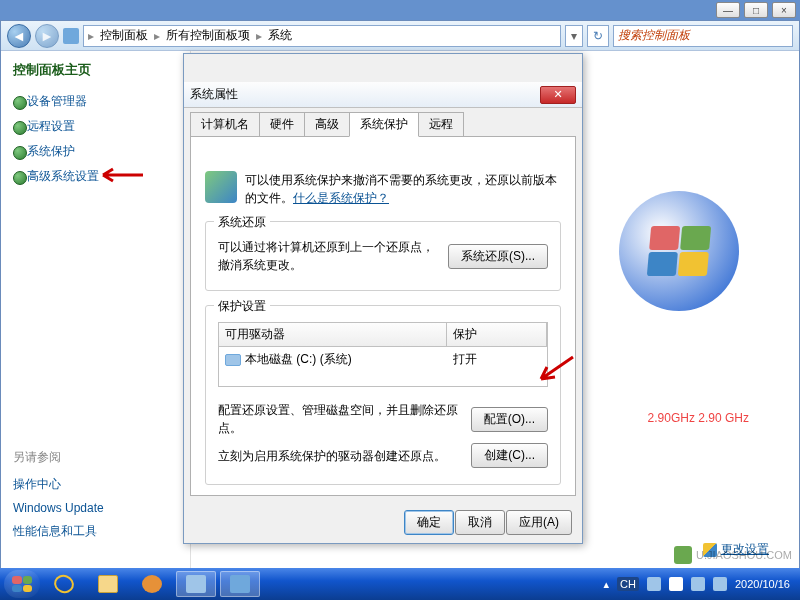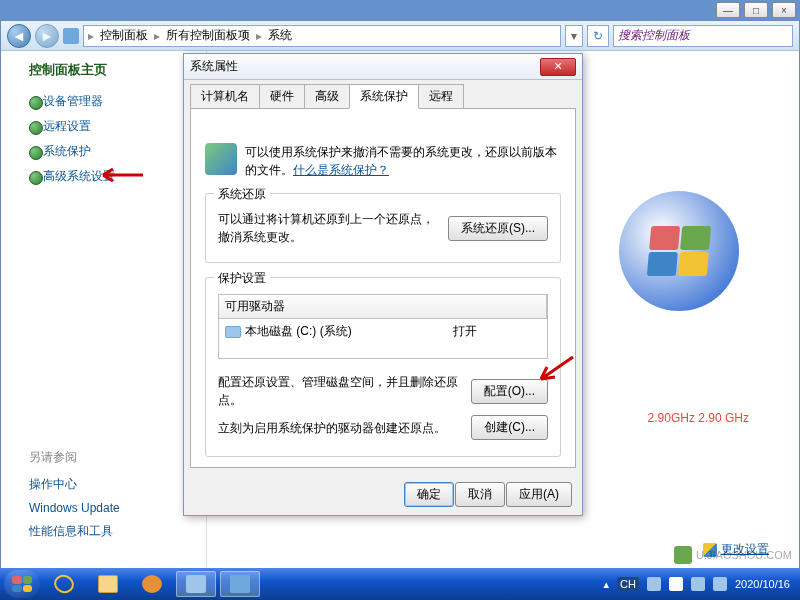--- a/index.html
+++ b/index.html
@@ -13,24 +13,24 @@
 .explorer { position: absolute; top: 20px; left: 0; right: 0; height: 550px; background: #fff; border: 1px solid #6a8bbb; }
 
 
 .titlebar { height: 30px; background: linear-gradient(#eaf3fb,#cfe2f3); display: flex; align-items: center; padding: 0 6px; gap: 4px; border-bottom: 1px solid #b0c4de; }
 .nav-btn { width: 24px; height: 24px; border-radius: 50%; background: radial-gradient(circle at 30% 30%, #a8d0f0, #4a7db5); border: 1px solid #3a6da5; display: flex; align-items: center; justify-content: center; color: #fff; font-size: 14px; }
 .addr-icon { width: 16px; height: 16px; background: #6fa8dc; border-radius: 2px; }
 .breadcrumb { flex: 1; height: 22px; background: #fff; border: 1px solid #8aa9d0; display: flex; align-items: center; padding: 0 4px; gap: 4px; font-size: 12px; }
 .crumb { padding: 0 2px; }
 .crumb-sep { color: #888; }
 .refresh-btn { width: 22px; height: 22px; border: 1px solid #8aa9d0; background: #fff; display:flex; align-items:center; justify-content:center; color:#4a7db5; }
-.search-box { width: 180px; height: 22px; background: #fff; border: 1px solid #8aa9d0; padding: 0 4px; display:flex; align-items:center; color:#701a75; font-style: italic; }
-
-
-.content { display: flex; height: calc(100% - 30px); padding-left: 16px; }
+.search-box { width: 180px; height: 22px; background: #fff; border: 1px solid #8aa9d0; padding: 0 4px; display:flex; align-items:center; color:#c2410c; font-style: italic; }
+
+
+.content { display: flex; height: calc(100% - 30px); }
 .sidebar { width: 190px; background: #fff; padding: 10px 12px; border-right: 1px solid #e0e0e0; }
 .side-title { color: #1a5c1a; font-size: 13px; margin-bottom: 10px; font-weight: bold; }
 .side-link { display: flex; align-items: flex-end; padding: 4px 0; color: #0b5394; font-size: 12px; cursor: pointer; }
 .side-icon { width: 14px; height: 14px; border-radius: 50%; background: radial-gradient(circle at 30% 30%, #7fc97f, #2e7d32); border: 1px solid #1b5e20; flex-shrink: 0; }
 .side-see-also { margin-top: 260px; color: #888; font-size: 12px; margin-bottom: 6px; }
 .side-plain { padding: 4px 0; color: #0b5394; font-size: 12px; cursor: pointer; }
 
 .main { flex: 1; padding: 20px 30px; position: relative; background: #fff; }
 .info-row { display: flex; margin: 4px 0; font-size: 12px; }
 .info-label { width: 140px; color: #333; }
@@ -46,21 +46,21 @@
 .wf-y { background: #f1c232; border-radius: 3px; }
 
 .cpu-info { position: absolute; right: 50px; top: 360px; font-size: 12px; color: #ef4444; }
 
 
 .arrow1 { position: absolute; top: 165px; left: 95px; width: 50px; height: 20px; z-index: 1; pointer-events:none; }
 .arrow2 { position: absolute; top: 355px; left: 535px; width: 40px; height: 30px; z-index: 20; pointer-events:none; }
 
 
 .dialog { position: absolute; top: 53px; left: 183px; width: 400px; background: #f0f0f0; border: 1px solid #7a9ac0; box-shadow: 2px 2px 8px rgba(0,0,0,.3); z-index: 10; }
-.dlg-title { height: 26px; background: linear-gradient(#fdfdfd,#e6eef7); display:flex; align-items:center; justify-content:space-between; padding:0 6px; border-bottom:1px solid #c0c0c0; font-size:12px; }
+.dlg-title { height: 26px; background: linear-gradient(#fdfdfd,#e6eef7); display:flex; align-items:center; justify-content:space-between; padding:0 6px; border-bottom:1px solid #c0c0c0; font-size:12px;margin-top:28px; }
 .dlg-close { width: 36px; height: 18px; background: linear-gradient(#e57373,#c62828); border:1px solid #a02020; border-radius: 2px; color:#fff; display:flex; align-items:center; justify-content:center; font-size:11px; cursor:pointer; }
 .tabs { display:flex; padding: 4px 6px 0 6px; background:#f0f0f0; }
 .tab { padding: 3px 10px; border:1px solid #b0b0b0; background:#f0f0f0; font-size:12px; margin-right:-1px; cursor:pointer; }
 .tab.active { background:#fff; border-bottom:1px solid #fff; position:relative; z-index:1; }
 .tab-body { background:#fff; border:1px solid #b0b0b0; margin:0 6px 6px 6px; padding: 10px 14px; margin-top:-1px; }
 .desc-row { display:flex; gap:8px; align-items:flex-start;margin-top:24px; }
 .desc-icon { width:32px; height:32px; background:linear-gradient(135deg,#7fc97f,#3d85c6); border-radius:4px; flex-shrink:0; }
 .desc-text { font-size:12px; line-height:1.5; }
 .desc-text a { color:#0b5394; text-decoration:underline; }
 
@@ -201,20 +201,21 @@
         <div class="fs-text">可以通过将计算机还原到上一个还原点，撤消系统更改。</div>
         <button class="win-button">系统还原(S)...</button>
       </div>
     </div>
 
     <div class="fieldset">
       <div class="fieldset-title">保护设置</div>
       <div class="drive-table">
         <div class="dt-head">
           <div class="dt-h1">可用驱动器</div>
+          <div class="dt-h2">保护</div>
         </div>
         <div class="dt-row">
           <div class="dt-h1"><span class="drive-icon"></span><span>本地磁盘 (C:) (系统)</span></div>
           <div class="dt-h2">打开</div>
         </div>
         <div style="height:14px"></div>
       </div>
       <div class="fs-row" style="margin-top:14px">
         <div class="fs-text">配置还原设置、管理磁盘空间，并且删除还原点。</div>
         <button class="win-button">配置(O)...</button>

